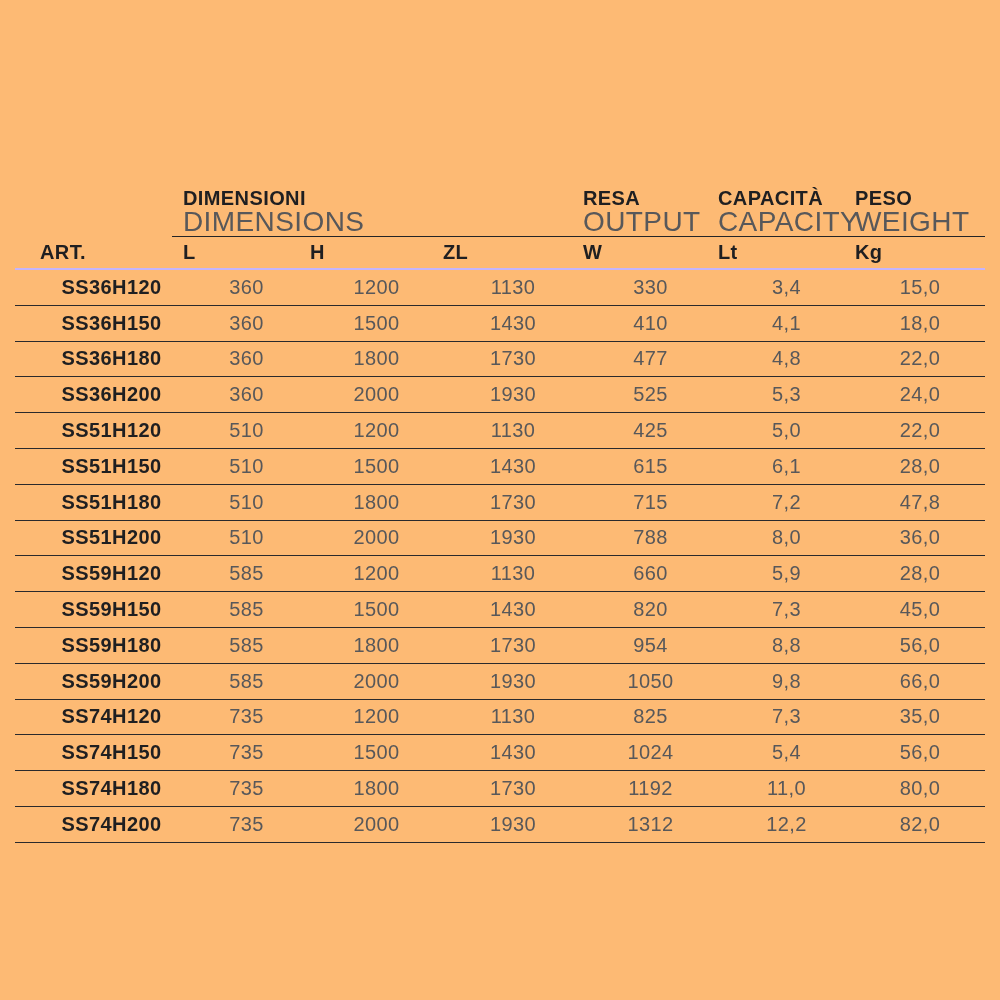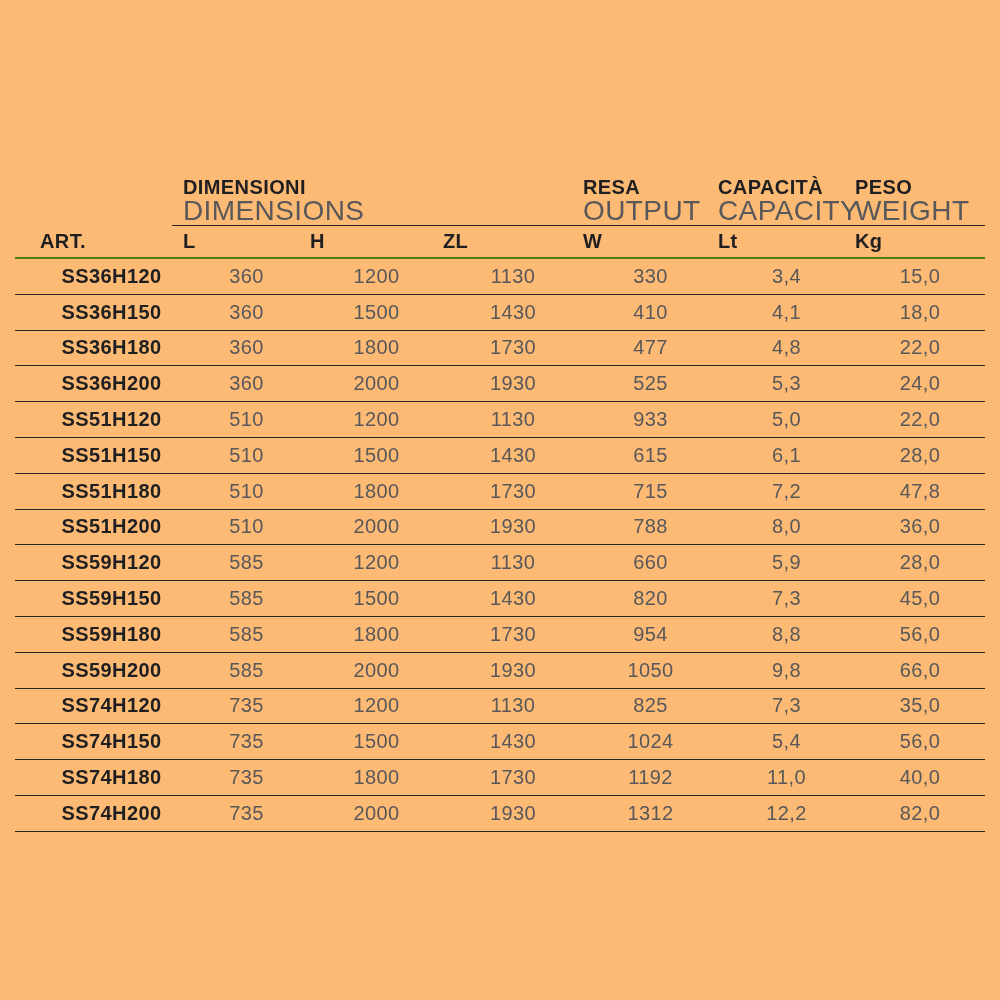--- a/index.html
+++ b/index.html
@@ -26,21 +26,21 @@
   }
   .grid {
     display: grid;
     grid-template-columns: 168px 127px 133px 140px 135px 137px 130px;
   }
   
   .group-row { align-items: end; }
   .g-dim  { grid-column: 2 / span 3; }
   .g-resa { grid-column: 5; }
   .g-cap  { grid-column: 6; }
-  .g-peso { grid-column: 7; }
+  .g-peso { grid-column: 7; margin-top: 11px; }
   .group-title {
     font-size: 20px;
     font-weight: bold;
     letter-spacing: 0.4px;
     color: #1f1f21;
     line-height: 23px;
     white-space: nowrap;
   }
   .group-sub {
     font-size: 28px;
@@ -53,21 +53,21 @@
   .group-line {
     margin-left: 157px;
     margin-top: 3px;
     border-bottom: 1.6px solid #242426;
     height: 0;
   }
   
   .cols-row {
     height: 31px;
     align-items: center;
-    border-bottom: 2px solid #4d7c0f;
+    border-bottom: 2px solid #c4b5fd;
   }
   .col-head {
     font-size: 20px;
     font-weight: bold;
     letter-spacing: 0.4px;
     color: #1f1f21;
     white-space: nowrap;
   }
   .col-head.first { padding-left: 25px; }
   
@@ -159,21 +159,21 @@
           <div class="cell">1930</div>
           <div class="cell">525</div>
           <div class="cell">5,3</div>
           <div class="cell">24,0</div>
         </div>
         <div class="grid data-row">
           <div class="cell art">SS51H120</div>
           <div class="cell">510</div>
           <div class="cell">1200</div>
           <div class="cell">1130</div>
-          <div class="cell">933</div>
+          <div class="cell">425</div>
           <div class="cell">5,0</div>
           <div class="cell">22,0</div>
         </div>
         <div class="grid data-row">
           <div class="cell art">SS51H150</div>
           <div class="cell">510</div>
           <div class="cell">1500</div>
           <div class="cell">1430</div>
           <div class="cell">615</div>
           <div class="cell">6,1</div>
@@ -251,21 +251,21 @@
           <div class="cell">5,4</div>
           <div class="cell">56,0</div>
         </div>
         <div class="grid data-row">
           <div class="cell art">SS74H180</div>
           <div class="cell">735</div>
           <div class="cell">1800</div>
           <div class="cell">1730</div>
           <div class="cell">1192</div>
           <div class="cell">11,0</div>
-          <div class="cell">40,0</div>
+          <div class="cell">80,0</div>
         </div>
         <div class="grid data-row">
           <div class="cell art">SS74H200</div>
           <div class="cell">735</div>
           <div class="cell">2000</div>
           <div class="cell">1930</div>
           <div class="cell">1312</div>
           <div class="cell">12,2</div>
           <div class="cell">82,0</div>
         </div>

